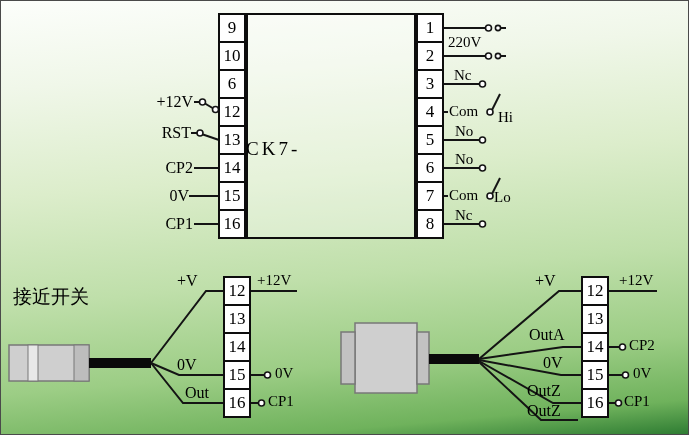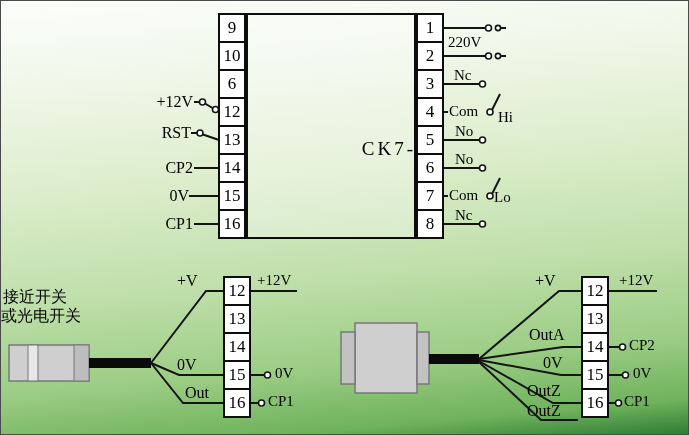--- a/index.html
+++ b/index.html
@@ -26,26 +26,26 @@
     border:2px solid #0d0d0d;box-sizing:border-box;
     background:rgba(255,255,255,0.30);
   }
   .lbl{
     position:absolute;font-size:16px;color:#000;line-height:17px;
     white-space:nowrap;
   }
   .sm{font-size:15px;}
   .ra{text-align:right;}
   .title{
-    position:absolute;font-size:16px;color:#000;line-height:18px;
-    text-align:left;white-space:nowrap;
+    position:absolute;font-size:19px;color:#000;line-height:18px;
+    text-align:center;white-space:nowrap;
   }
   .ic-label{
     position:absolute;left:245px;top:137px;width:170px;
-    text-align:right;font-size:19px;letter-spacing:3px;color:#000;
+    text-align:left;font-size:19px;letter-spacing:3px;color:#000;
   }
 </style>
 </head>
 <body>
 
 <div class="screen">
 
   <svg class="wires" width="689" height="435" viewBox="0 0 689 435">
 
     <g stroke="#141414" stroke-width="2" fill="none">
@@ -156,21 +156,20 @@
   <div class="lbl sm" style="left:453px;top:66px">Nc</div>
   <div class="lbl sm" style="left:448px;top:102px">Com</div>
   <div class="lbl sm" style="left:497px;top:108px">Hi</div>
   <div class="lbl sm" style="left:454px;top:122px">No</div>
   <div class="lbl sm" style="left:454px;top:150px">No</div>
   <div class="lbl sm" style="left:448px;top:186px">Com</div>
   <div class="lbl sm" style="left:493px;top:188px">Lo</div>
   <div class="lbl sm" style="left:454px;top:206px">Nc</div>
 
   <div class="title" style="left:2px;top:287px;width:96px">接近开关</div>
-  <div class="title" style="left:0px;top:306px;width:100px">或光电开关</div>
 
   <div class="cell" style="left:222px;top:275px">12</div>
   <div class="cell" style="left:222px;top:303px">13</div>
   <div class="cell" style="left:222px;top:331px">14</div>
   <div class="cell" style="left:222px;top:359px">15</div>
   <div class="cell" style="left:222px;top:387px">16</div>
 
   <div class="lbl" style="left:176px;top:271px">+V</div>
   <div class="lbl" style="left:176px;top:355px">0V</div>
   <div class="lbl" style="left:184px;top:383px">Out</div>

